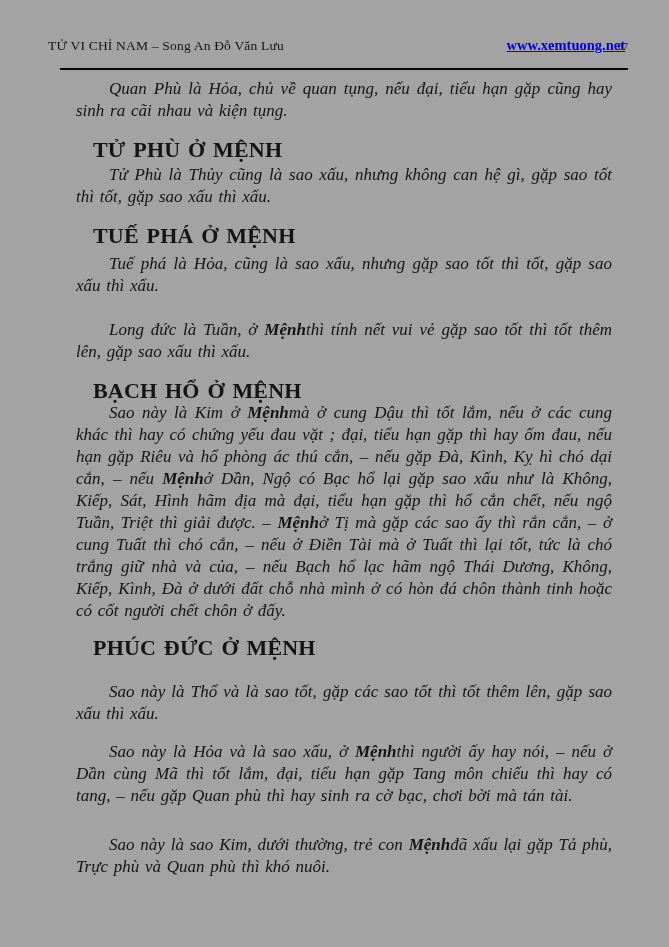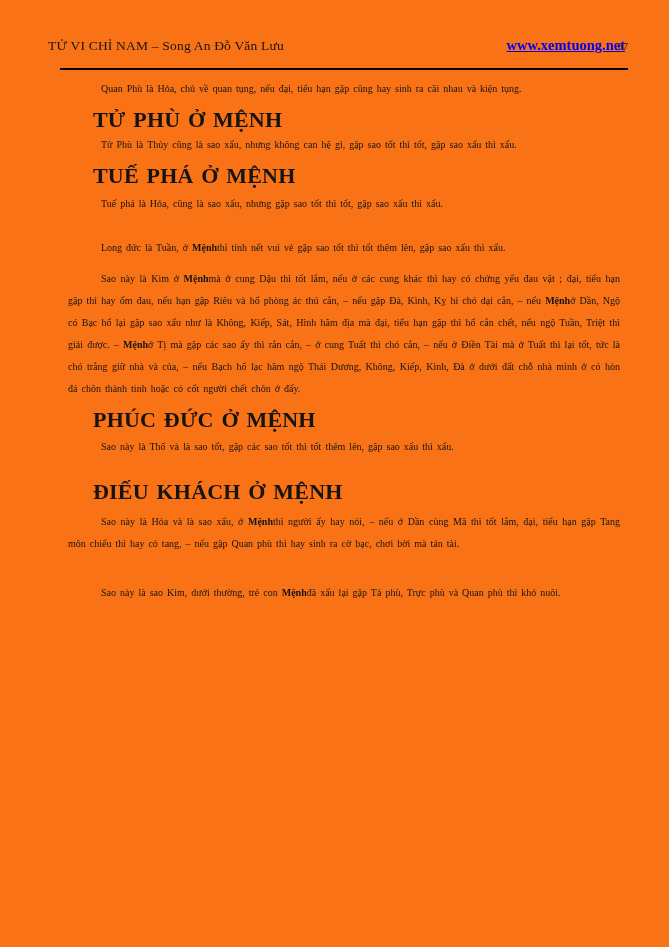--- a/index.html
+++ b/index.html
@@ -6,21 +6,21 @@
     margin: 0;
     padding: 0;
     background: #ffffff;
   }
   .page {
     position: relative;
     width: 669px;
     height: 947px;
     box-sizing: border-box;
     padding: 36px 41px 20px 60px;
-    background: #f97316;
+    background: #a3a3a3;
     color: #141414;
     font-family: "Liberation Serif", serif;
     overflow: hidden;
   }
   .header-row {
     display: flex;
     justify-content: space-between;
     align-items: baseline;
     margin-left: -12px;
     font-size: 13.5px;
@@ -45,26 +45,27 @@
     font-size: 10px;
     margin-left: -7px;
     color: #141414;
   }
   .rule {
     margin-top: 12px;
     border-top: 2px solid #000;
     height: 0;
   }
   p.para {
-    margin: 8px;
-    font-size: 10px;
+    margin: 16px;
+    font-size: 17px;
     line-height: 22px;
     text-align: justify;
     text-indent: 33px;
     word-spacing: 1.5px;
+    font-style: italic;
   }
   h2.sec-h {
     margin: 0 0 0 33px;
     font-size: 22px;
     line-height: 23px;
     font-weight: bold;
     letter-spacing: 0.2px;
     word-spacing: 2px;
   }
   .b { font-weight: bold; }
@@ -98,19 +99,19 @@
     </span>
   </div>
   <div class="rule"></div>
 
 <p class="para"><span>Quan Phù là Hỏa, chủ về quan tụng, nếu đại, tiểu hạn gặp cũng hay sinh ra cãi nhau và kiện tụng.</span></p>
     <h2 class="sec-h">TỬ PHÙ Ở MỆNH</h2>
     <p class="para"><span>Tử Phù là Thủy cũng là sao xấu, nhưng không can hệ gì, gặp sao tốt thì tốt, gặp sao xấu thì xấu.</span></p>
     <h2 class="sec-h">TUẾ PHÁ Ở MỆNH</h2>
     <p class="para"><span>Tuế phá là Hỏa, cũng là sao xấu, nhưng gặp sao tốt thì tốt, gặp sao xấu thì xấu.</span></p>
     <p class="para"><span>Long đức là Tuần, ở </span><span class="b">Mệnh</span><span>thì tính nết vui vẻ gặp sao tốt thì tốt thêm lên, gặp sao xấu thì xấu.</span></p>
+    <h2 class="sec-h">BẠCH HỔ Ở MỆNH</h2>
     <p class="para"><span>Sao này là Kim ở </span><span class="b">Mệnh</span><span>mà ở cung Dậu thì tốt lắm, nếu ở các cung khác thì hay có chứng yếu đau vặt ; đại, tiểu hạn gặp thì hay ốm đau, nếu hạn gặp Riêu và hổ phòng ác thú cắn, – nếu gặp Đà, Kình, Kỵ hì chó dại cắn, – nếu </span><span class="b">Mệnh</span><span>ở Dần, Ngộ có Bạc hổ lại gặp sao xấu như là Không, Kiếp, Sát, Hình hãm địa mà đại, tiểu hạn gặp thì hổ cắn chết, nếu ngộ Tuần, Triệt thì giải được. – </span><span class="b">Mệnh</span><span>ở Tị mà gặp các sao ấy thì rắn cắn, – ở cung Tuất thì chó cắn, – nếu ở Điền Tài mà ở Tuất thì lại tốt, tức là chó trắng giữ nhà và của, – nếu Bạch hổ lạc hãm ngộ Thái Dương, Không, Kiếp, Kình, Đà ở dưới đất chỗ nhà mình ở có hòn đá chôn thành tinh hoặc có cốt người chết chôn ở đấy.</span></p>
     <h2 class="sec-h">PHÚC ĐỨC Ở MỆNH</h2>
     <p class="para"><span>Sao này là Thổ và là sao tốt, gặp các sao tốt thì tốt thêm lên, gặp sao xấu thì xấu.</span></p>
-    <h2 class="sec-h">ĐIẾU KHÁCH Ở MỆNH</h2>
     <p class="para"><span>Sao này là Hỏa và là sao xấu, ở </span><span class="b">Mệnh</span><span>thì người ấy hay nói, – nếu ở Dần cùng Mã thì tốt lắm, đại, tiểu hạn gặp Tang môn chiếu thì hay có tang, – nếu gặp Quan phù thì hay sinh ra cờ bạc, chơi bời mà tán tài.</span></p>
     <p class="para"><span>Sao này là sao Kim, dưới thường, trẻ con </span><span class="b">Mệnh</span><span>đã xấu lại gặp Tả phù, Trực phù và Quan phù thì khó nuôi.</span></p>
   </div>
 
 </body></html>

